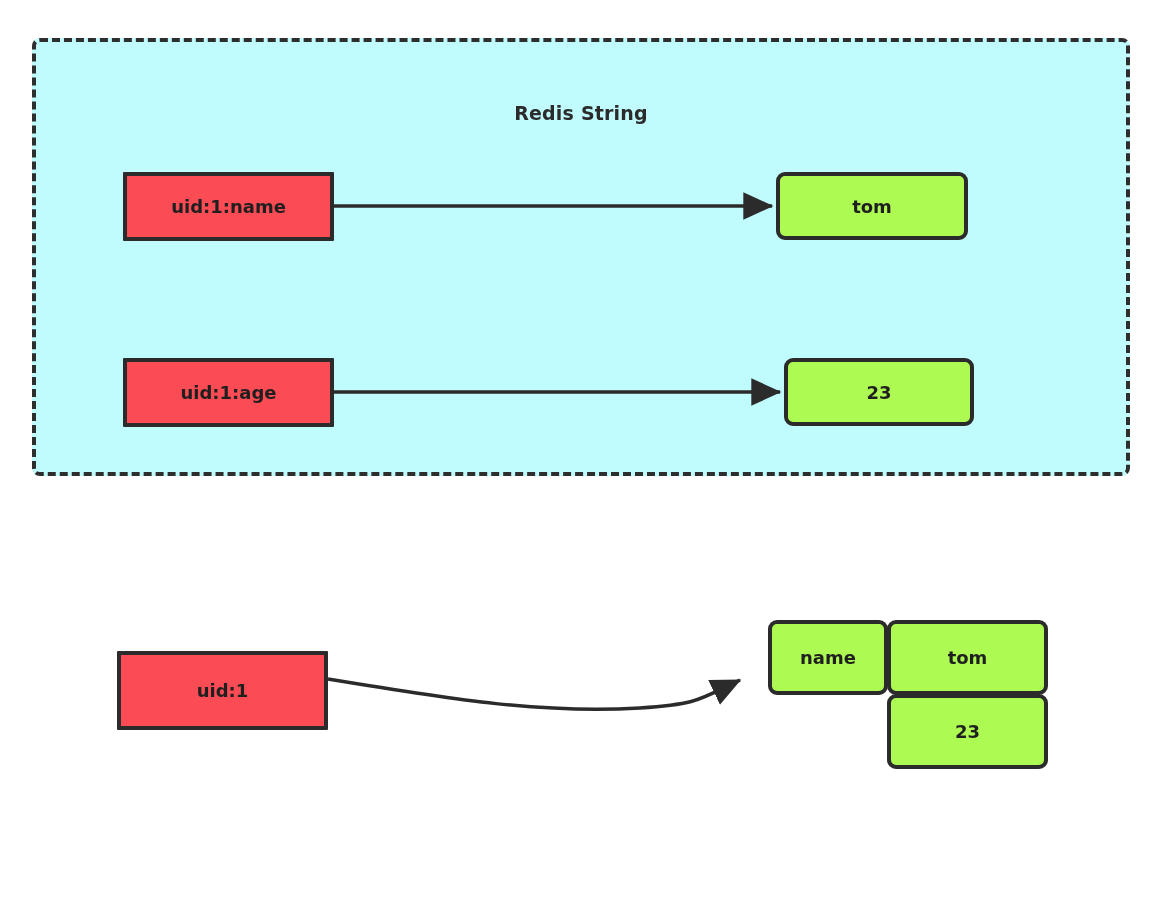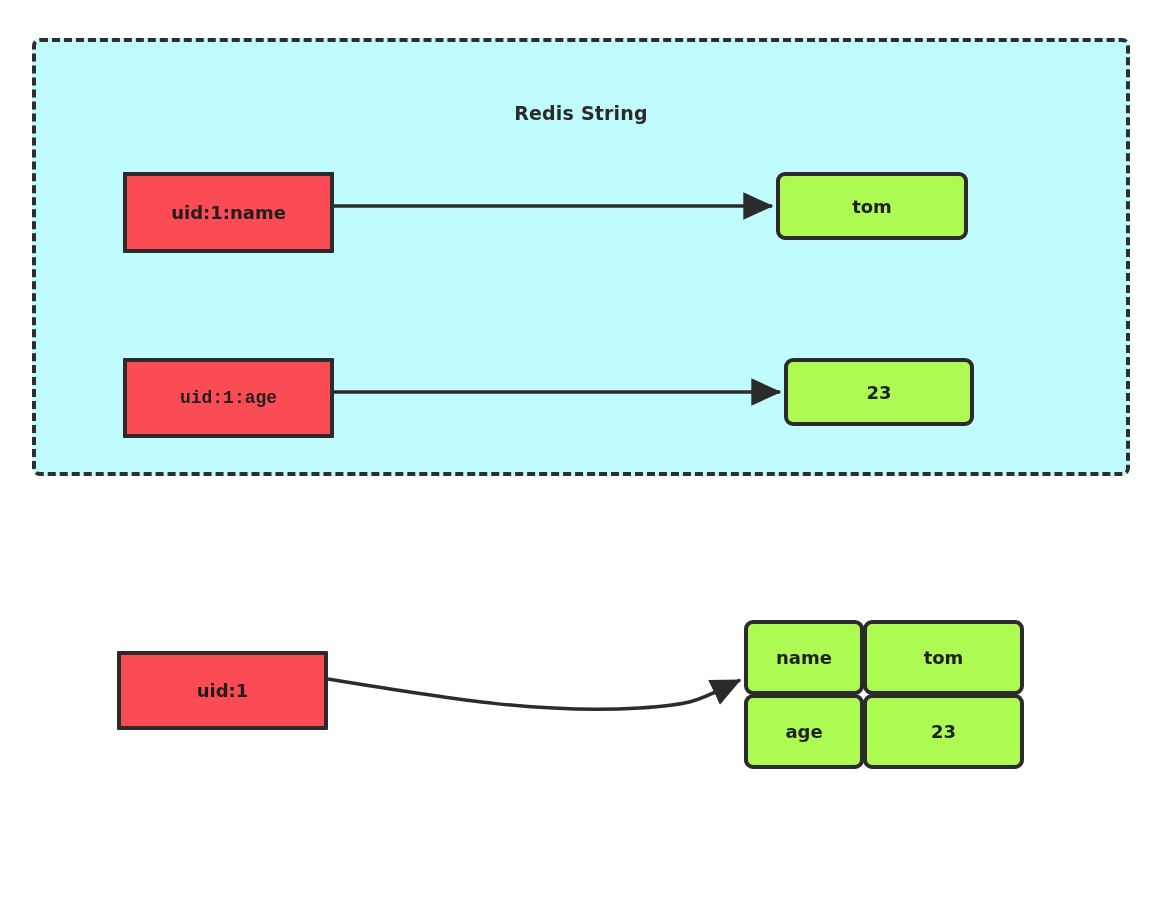--- a/index.html
+++ b/index.html
@@ -76,41 +76,42 @@
     border: 4px solid #2b2b2b;
     border-radius: 1px;
   }
   .node-val {
     background: #adfb52;
     border: 4px solid #2b2b2b;
     border-radius: 9px;
   }
 
   
-  #key-name { left: 123px; top: 172px; width: 211px; height: 81px; }
+  #key-name { left: 123px; top: 172px; width: 211px; height: 69px; }
   #val-name { left: 776px; top: 172px; width: 192px; height: 68px; }
-  #key-age  { left: 123px; top: 358px; width: 211px; height: 80px; font-family: Liberation Mono, monospace; }
+  #key-age  { left: 123px; top: 358px; width: 211px; height: 69px; }
   #val-age  { left: 784px; top: 358px; width: 190px; height: 68px; }
 
   
   #key-uid  { left: 117px; top: 651px; width: 211px; height: 79px; }
 
   .cell {
     position: absolute;
     box-sizing: border-box;
     background: #adfb52;
     border: 4px solid #2b2b2b;
     border-radius: 9px;
     display: flex;
     align-items: center;
     justify-content: center;
     font-size: 18px;
     font-weight: bold;
     color: #1f1f1f;
     white-space: nowrap;
+    margin-left: 24px;
   }
   #cell-field-0 { left: 744px; top: 620px; width: 120px; height: 75px; }
   #cell-value-0 { left: 863px; top: 620px; width: 161px; height: 75px; }
   #cell-field-1 { left: 744px; top: 694px; width: 120px; height: 75px; }
   #cell-value-1 { left: 863px; top: 694px; width: 161px; height: 75px; }
 
   
   .connectors {
     position: absolute;
     left: 0; top: 0;
@@ -134,21 +135,20 @@
 
   <div class="node node-key" id="key-age">uid:1:age</div>
 
   <div class="node node-val" id="val-age">23</div>
 
 
   <div class="node node-key" id="key-uid">uid:1</div>
 
   <div class="cell" id="cell-field-0">name</div>
   <div class="cell" id="cell-value-0">tom</div>
-  <div class="cell" id="cell-field-1">age</div>
   <div class="cell" id="cell-value-1">23</div>
 
   <svg class="connectors" viewBox="0 0 1160 908">
     <defs>
       <marker id="arrowhead" markerWidth="9" markerHeight="9" refX="8.2" refY="4.5" orient="auto" markerUnits="strokeWidth">
         <path d="M0,0.6 L8.6,4.5 L0,8.4 z" fill="#2b2b2b"></path>
       </marker>
     </defs>
 
     <line x1="334" y1="206" x2="772" y2="206" stroke="#2b2b2b" stroke-width="3.5" marker-end="url(#arrowhead)"></line>

